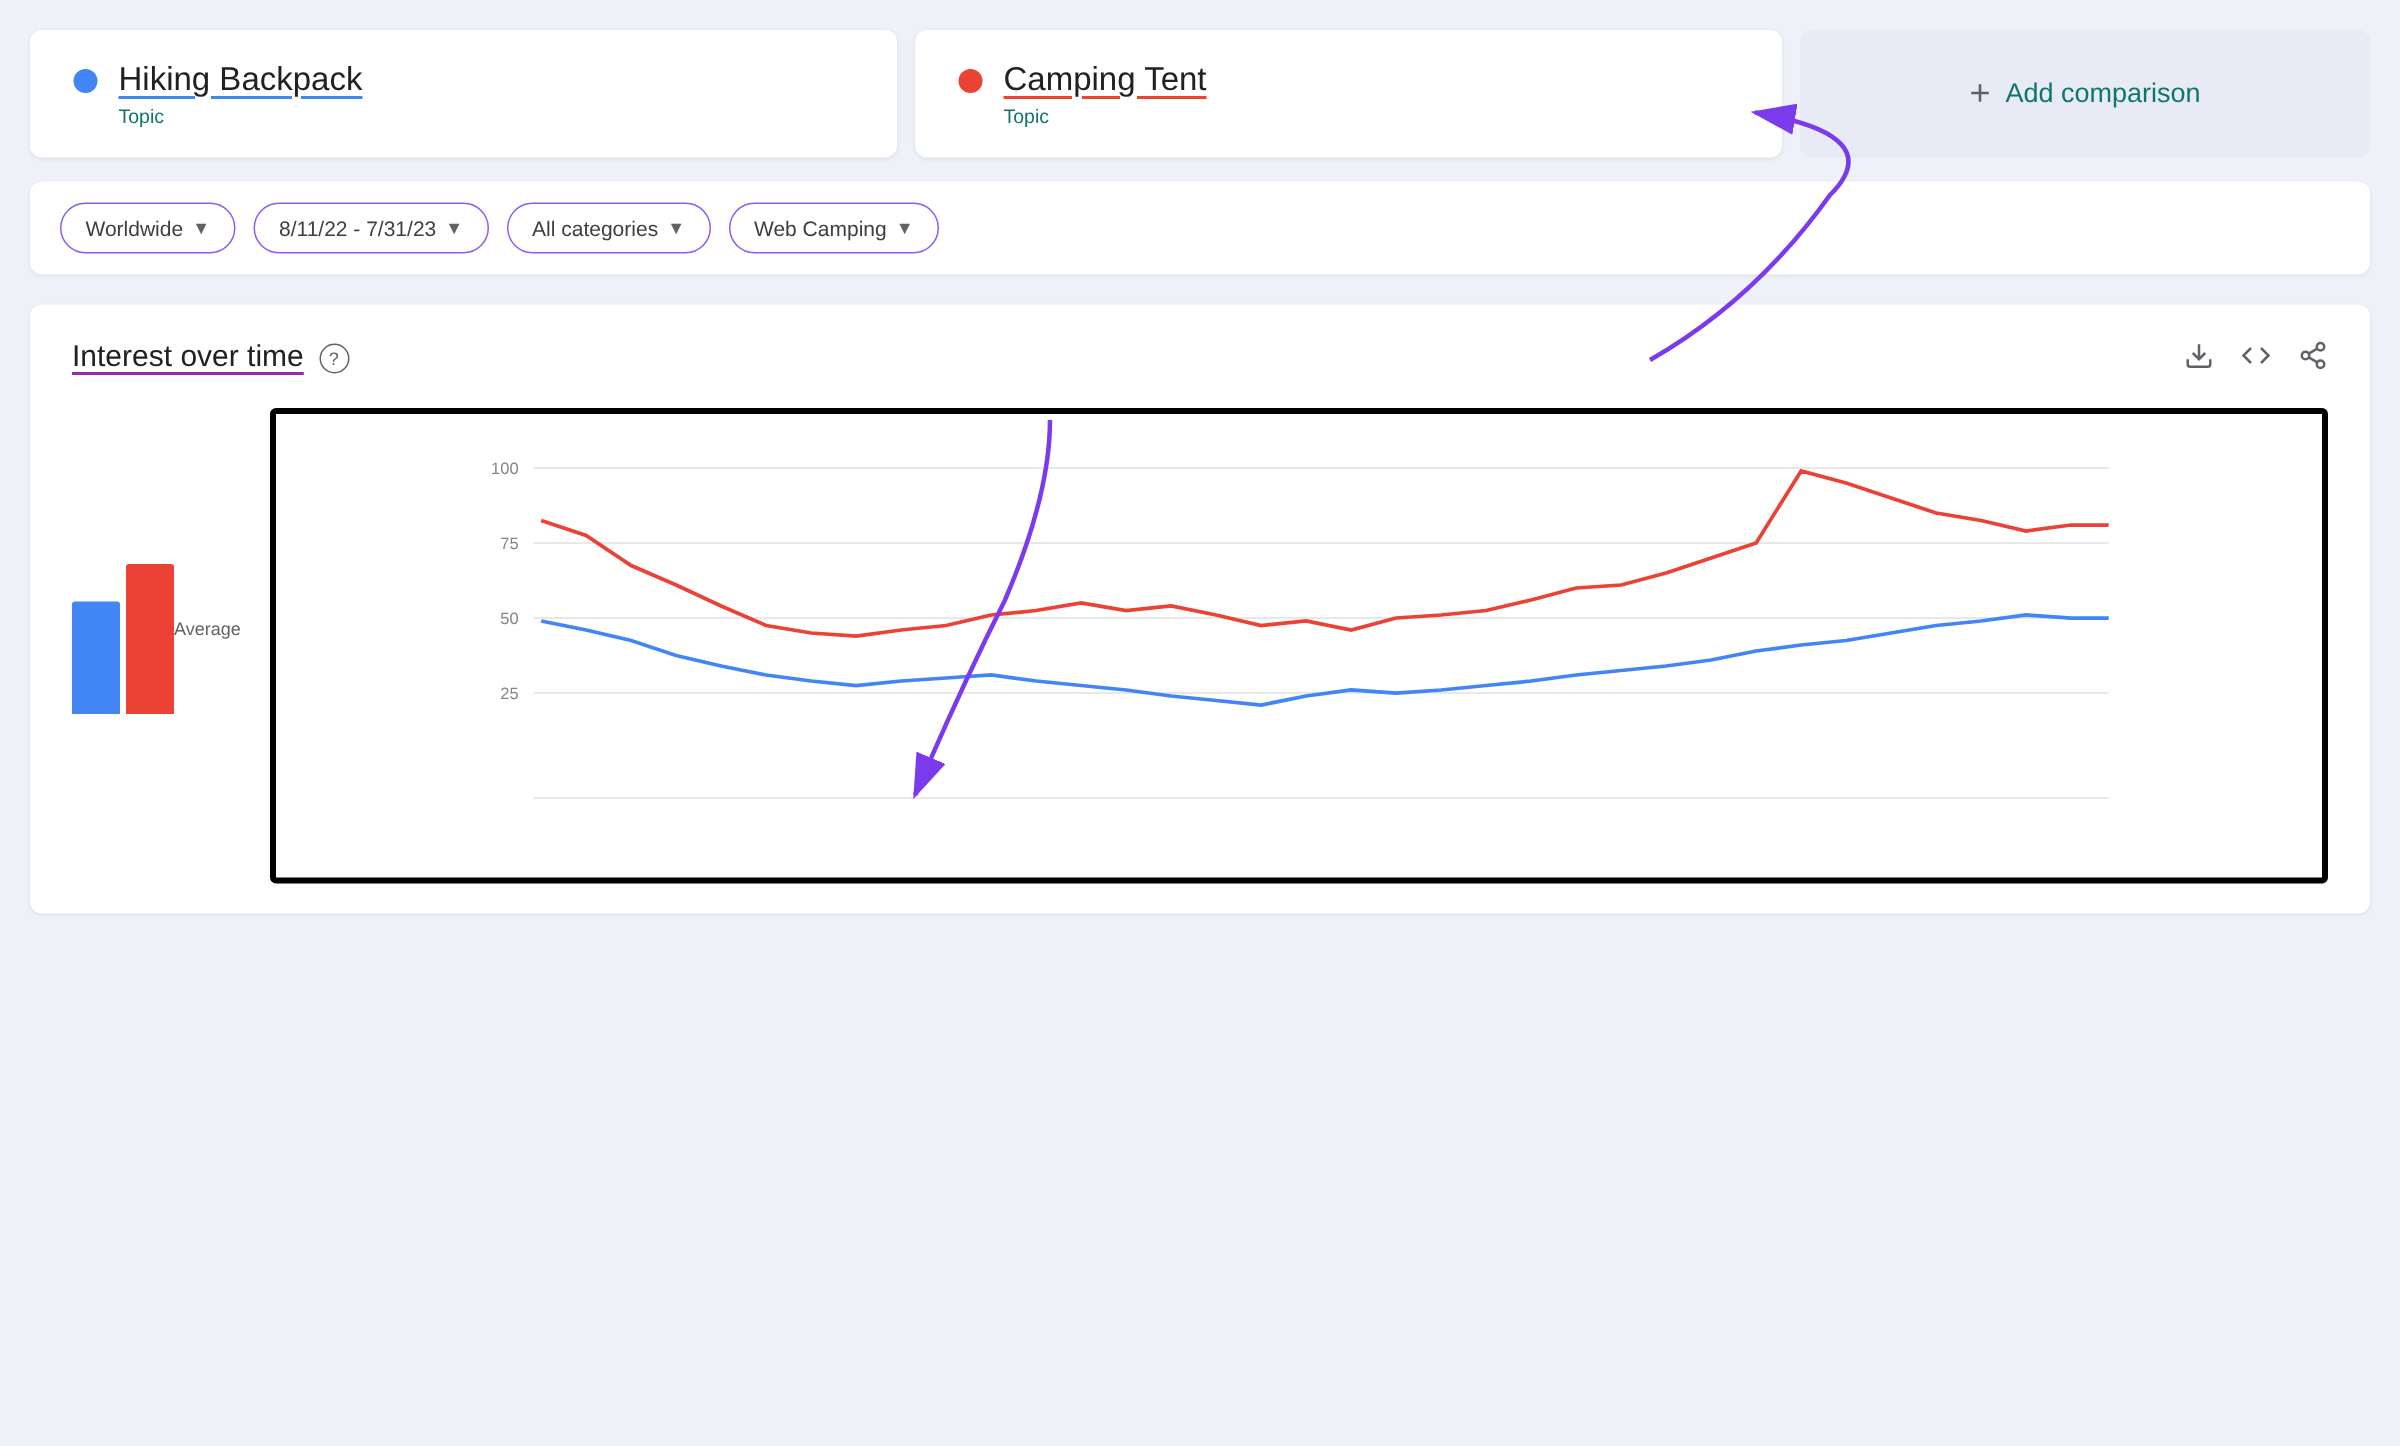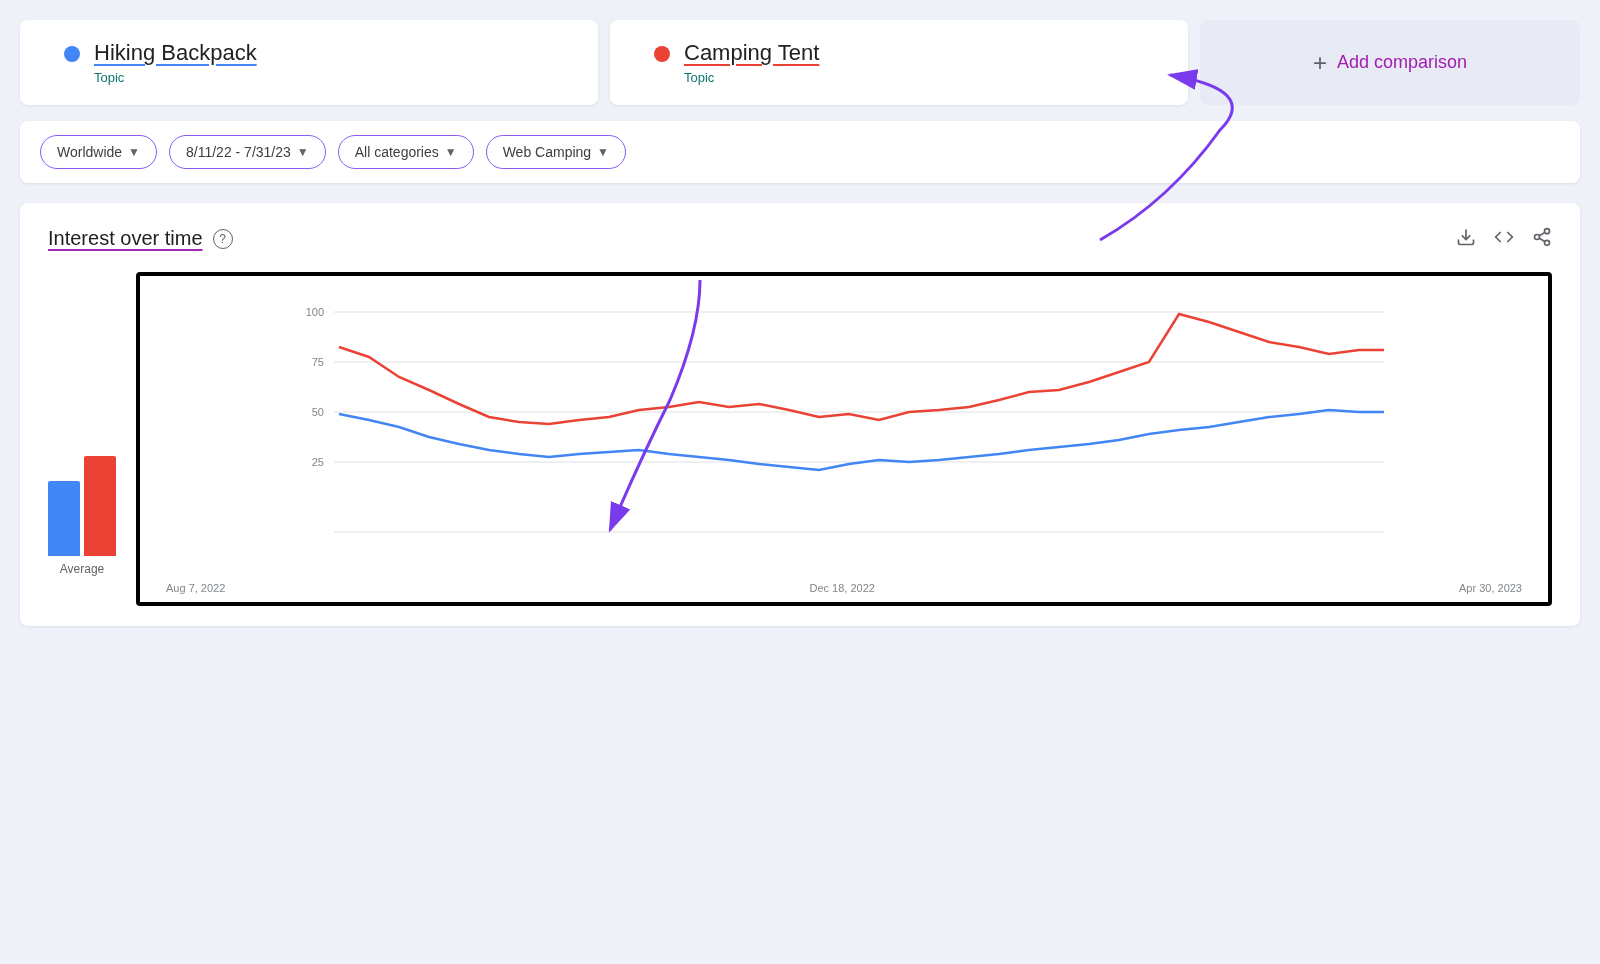--- a/index.html
+++ b/index.html
@@ -12,21 +12,21 @@
 
     .top-cards {
       display: flex;
       gap: 0;
       margin-bottom: 16px;
     }
 
     .topic-card {
       background: #fff;
       border-radius: 8px;
-      padding: 20px 44px;
+      padding: 20px 29px;
       flex: 1;
       margin-right: 12px;
       display: flex;
       align-items: flex-start;
       gap: 14px;
       box-shadow: 0 1px 3px rgba(0,0,0,0.08);
     }
 
     .topic-dot {
       width: 16px;
@@ -73,21 +73,21 @@
     }
 
     .add-comparison-card .plus-icon {
       font-size: 24px;
       color: #5f6368;
       font-weight: 300;
     }
 
     .add-comparison-label {
       font-size: 18px;
-      color: #a21caf;
+      color: #0f766e;
       font-weight: 400;
     }
 
     .filters-bar {
       background: #fff;
       border-radius: 8px;
       padding: 14px 20px;
       display: flex;
       gap: 12px;
       align-items: center;
@@ -168,21 +168,21 @@
     }
 
     .chart-body {
       display: flex;
       gap: 0;
       align-items: stretch;
     }
 
     .avg-bar-section {
       display: flex;
-      flex-direction: column;
+      flex-direction: row;
       align-items: center;
       justify-content: flex-end;
       padding-right: 20px;
       padding-bottom: 30px;
       flex-shrink: 0;
     }
 
     .avg-bars {
       display: flex;
       align-items: flex-end;
@@ -413,25 +413,20 @@
               945,130
               975,125
               1005,122
               1035,118
               1065,120
               1090,120
             "></polyline>
         </svg>
 
         
-        <div class="x-axis-labels">
-          <span>Aug 7, 2022</span>
-          <span>Dec 18, 2022</span>
-          <span>Apr 30, 2023</span>
-        </div>
       </div>
     </div>
   </div>
 
   <svg style="position:absolute;top:0;left:0;width:100%;height:100%;pointer-events:none;">
 
     <defs>
       <marker id="arrowhead1" markerWidth="10" markerHeight="7" refX="9" refY="3.5" orient="auto">
         <polygon points="0 0, 10 3.5, 0 7" fill="#7c3aed"></polygon>
       </marker>

